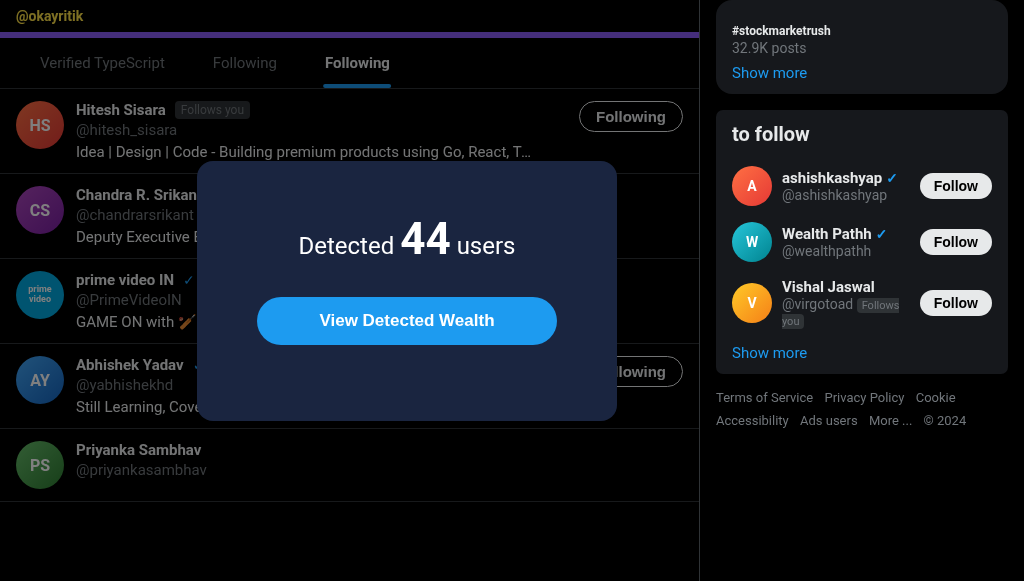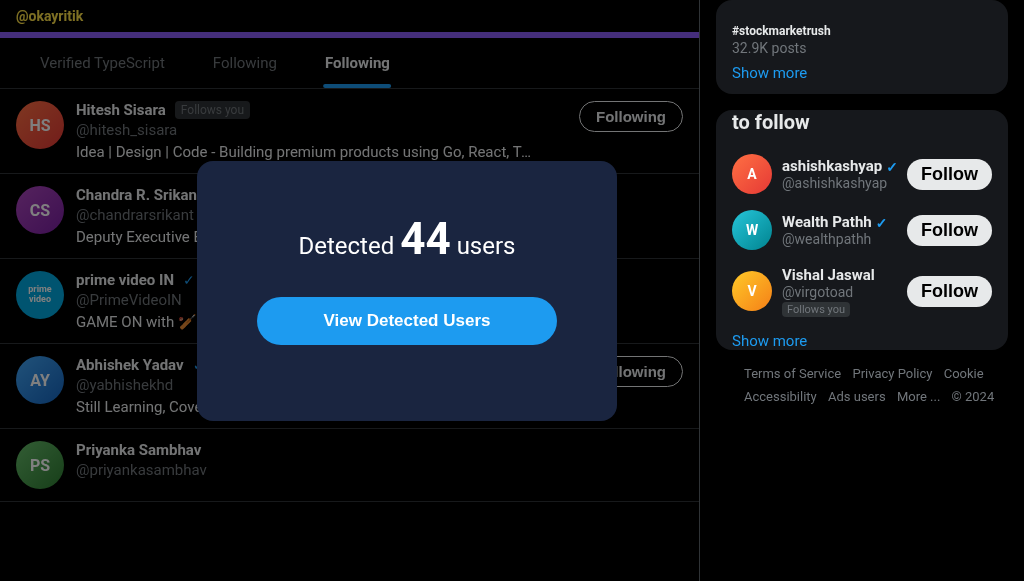--- a/index.html
+++ b/index.html
@@ -176,22 +176,22 @@
       color: #1d9bf0;
       font-size: 15px;
       cursor: pointer;
       margin-top: 8px;
       display: block;
     }
 
     
     .who-to-follow {
       background: #16181c;
-      border-radius: 16px;
-      padding: 0 16px;
+      border-radius: 7px;
+      padding: 12px 16px;
     }
     .section-title {
       font-size: 20px;
       font-weight: 700;
       color: #e7e9ea;
       margin-bottom: 12px;
     }
     .suggestion-item {
       display: flex;
       align-items: center;
@@ -213,53 +213,52 @@
     }
     .suggestion-info {
       flex: 1;
       min-width: 0;
     }
     .suggestion-name {
       font-size: 15px;
       font-weight: 700;
       color: #e7e9ea;
       display: flex;
-      align-items: flex-end;
+      align-items: center;
       gap: 4px;
     }
     .suggestion-handle {
       font-size: 14px;
       color: #71767b;
     }
     .follows-you-sm {
       background: #2f3336;
       color: #71767b;
       font-size: 11px;
       padding: 1px 5px;
       border-radius: 4px;
     }
     .follow-btn-sm {
       background: #e7e9ea;
       border: none;
       color: #000;
       border-radius: 20px;
       padding: 5px 14px;
-      font-size: 18px;
+      font-size: 14px;
       font-weight: 700;
       cursor: pointer;
       white-space: nowrap;
     }
 
     
     .footer-links {
       margin-top: 12px;
       font-size: 13px;
       color: #71767b;
       line-height: 1.8;
-      margin-left: 28px;
     }
     .footer-link {
       cursor: pointer;
       margin-right: 8px;
     }
 
     
     .modal-overlay {
       position: absolute;
       top: 0;
@@ -432,21 +431,21 @@
 
     </div>
 
     <div class="modal-overlay">
       <div class="modal">
         <div class="modal-title">
           <span>Detected</span>
           <strong>44</strong>
           <span>users</span>
         </div>
-        <button class="view-btn">View Detected Users</button>
+        <button class="view-btn">View Detected Wealth</button>
       </div>
     </div>
   </div>
 
   <div class="right-panel">
 
     <div class="trending-card">
       <div class="trending-tag">#stockmarketrush</div>
       <div class="trending-count">32.9K posts</div>
       <span class="show-more-link">Show more</span>

